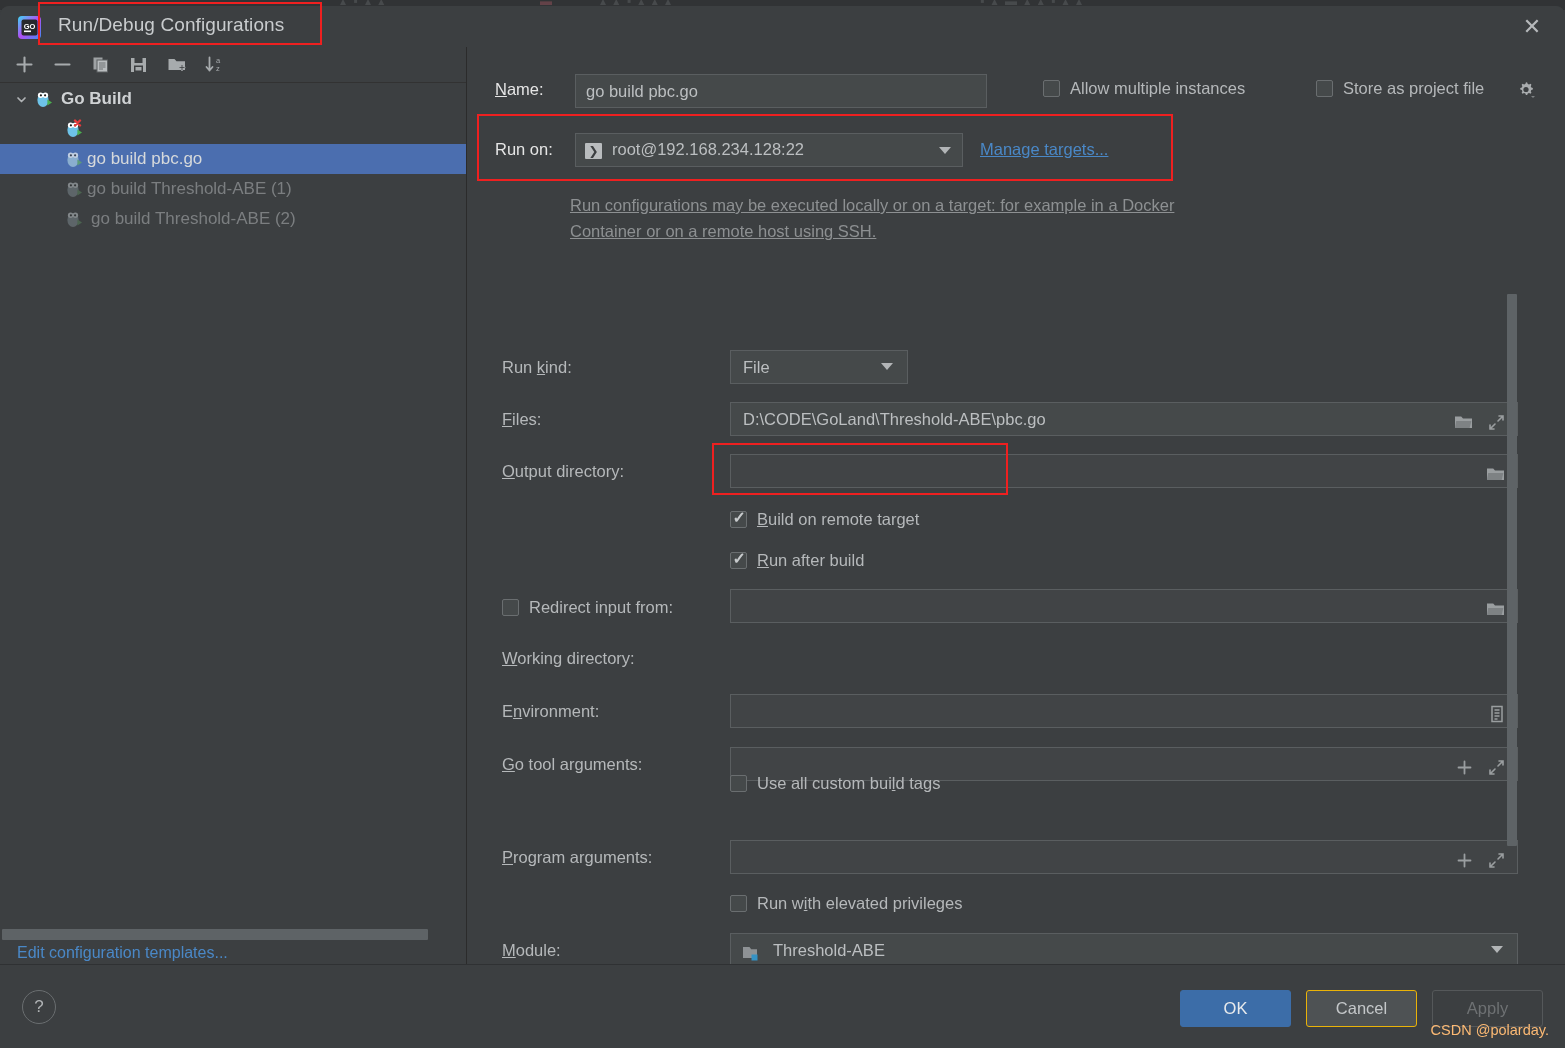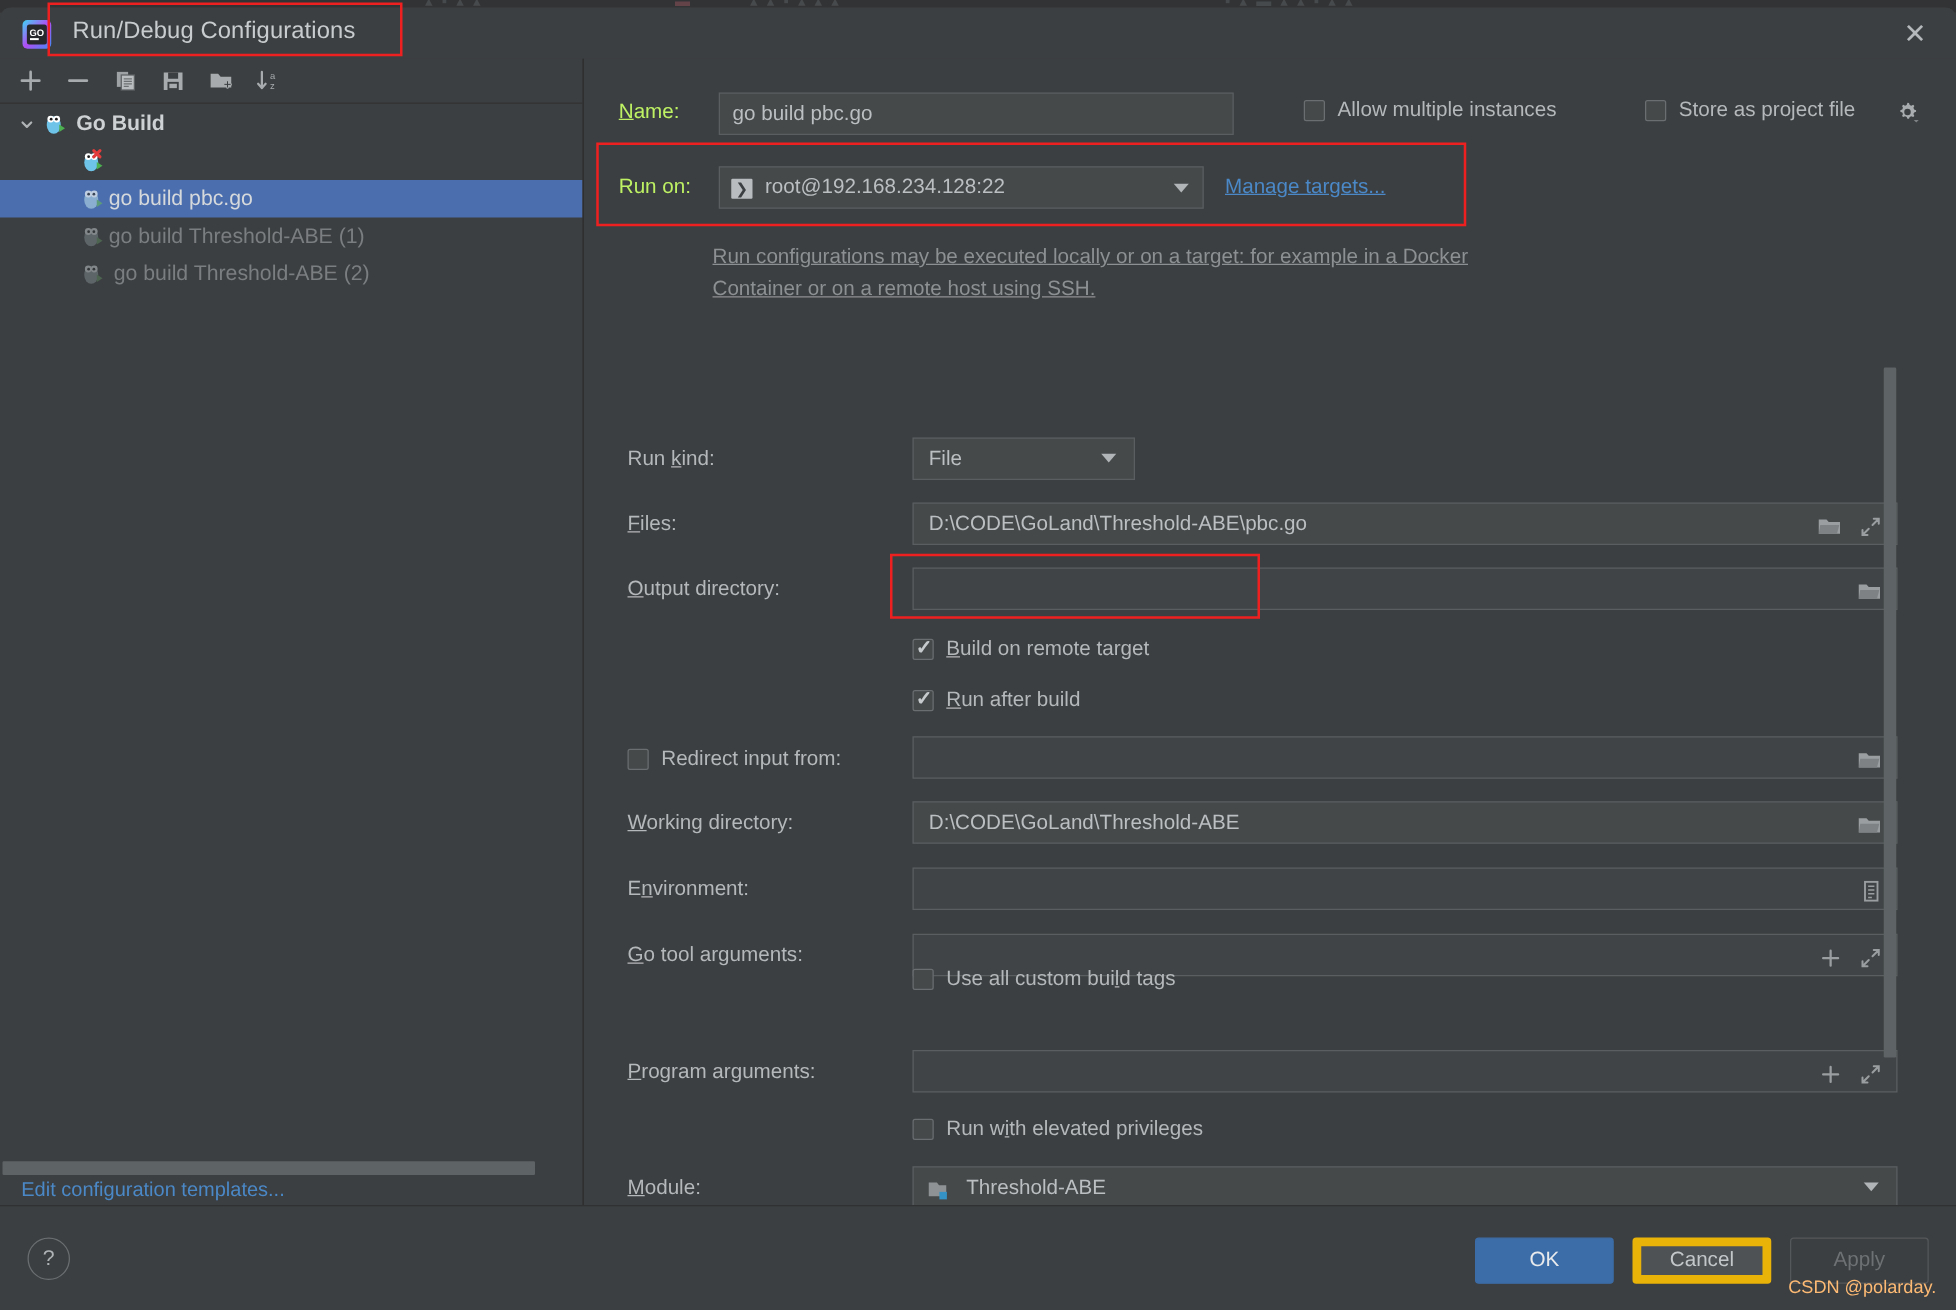--- a/index.html
+++ b/index.html
@@ -98,21 +98,21 @@
     position: absolute; left: 17px; bottom: 8px;
     font-size: 16px; color: #4a88c7;
   }
 
   
   .right {
     position: absolute; left: 468px; top: 41px; right: 0; height: 923px;
     background: #3c3f41;
   }
 
-  .lbl { font-size: 16.5px; color: #bef264; white-space: nowrap; }
+  .lbl { font-size: 16.5px; color: #e5e5e5; white-space: nowrap; }
   .lbl u { text-decoration: underline; }
 
   .row-name { position: absolute; left: 27px; top: 33px; }
   .name-field {
     position: absolute; left: 107px; top: 27px; width: 412px; height: 34px;
     background: #45494a; border: 1px solid #5a5e60; color: #bcbfc1;
     font-size: 16.5px; padding: 0 10px; line-height: 32px;
   }
   .cb-allow { position: absolute; left: 575px; top: 32px; }
   .cb-store { position: absolute; left: 848px; top: 32px; }
@@ -208,21 +208,21 @@
     border: 1px solid #6a6e70; border-radius: 50%;
     display: flex; align-items: center; justify-content: center;
     color: #b0b3b5; font-size: 17px;
   }
   .btn {
     position: absolute; top: 25px; height: 37px; width: 111px;
     display: flex; align-items: center; justify-content: center;
     font-size: 16.5px; border-radius: 3px;
   }
   .btn-ok     { right: 274px; background: #3c6da8; color: #e8eaec; border: 1px solid #3c6da8; }
-  .btn-cancel { right: 148px; background: #4e5254; color: #c4c7c9; border: 7px solid #eab308; text-align: center; }
+  .btn-cancel { right: 148px; background: #4e5254; color: #c4c7c9; border: 1px solid #eab308; text-align: center; }
   .btn-apply  { right: 22px;  background: #3c3f41; color: #6e7173; border: 1px solid #55585a; }
   .watermark {
     position: absolute; right: 16px; bottom: 10px;
     font-size: 14.5px; color: #fdba74; white-space: nowrap;
   }
 </style>
 </head>
 <body>
 
 <div class="root">
@@ -480,29 +480,20 @@
             <svg width="19" height="17" viewBox="0 0 19 17">
                 <path d="M1 2.5h6.2L9 4.6h9v9.4H1z" fill="#9a9ea0"></path>
                 <path d="M2.2 7h15.2l-1.8 7H1z" fill="#7e8284"></path>
               </svg>
           </span>
         </div>
 
         <span class="flabel" style="top:361px;">
           <u>W</u>orking directory:
         </span>
-        <div class="field" style="top:353px; width:788px;">
-          <span>D:\CODE\GoLand\Threshold-ABE</span>
-          <span class="fico" style="right:12px;">
-            <svg width="19" height="17" viewBox="0 0 19 17">
-                <path d="M1 2.5h6.2L9 4.6h9v9.4H1z" fill="#9a9ea0"></path>
-                <path d="M2.2 7h15.2l-1.8 7H1z" fill="#7e8284"></path>
-              </svg>
-          </span>
-        </div>
 
         <span class="flabel" style="top:414px;">
           E<u>n</u>vironment:
         </span>
         <div class="field empty" style="top:406px; width:788px;">
           <span></span>
           <span class="fico" style="right:12px;">
             <svg width="16" height="18" viewBox="0 0 16 18">
               <rect x="3" y="1.5" width="10" height="15" fill="none" stroke="#9a9ea0" stroke-width="1.5"></rect>
               <path d="M5.5 5h5M5.5 8h5M5.5 11h5M5.5 14h3" stroke="#9a9ea0" stroke-width="1.3"></path>

